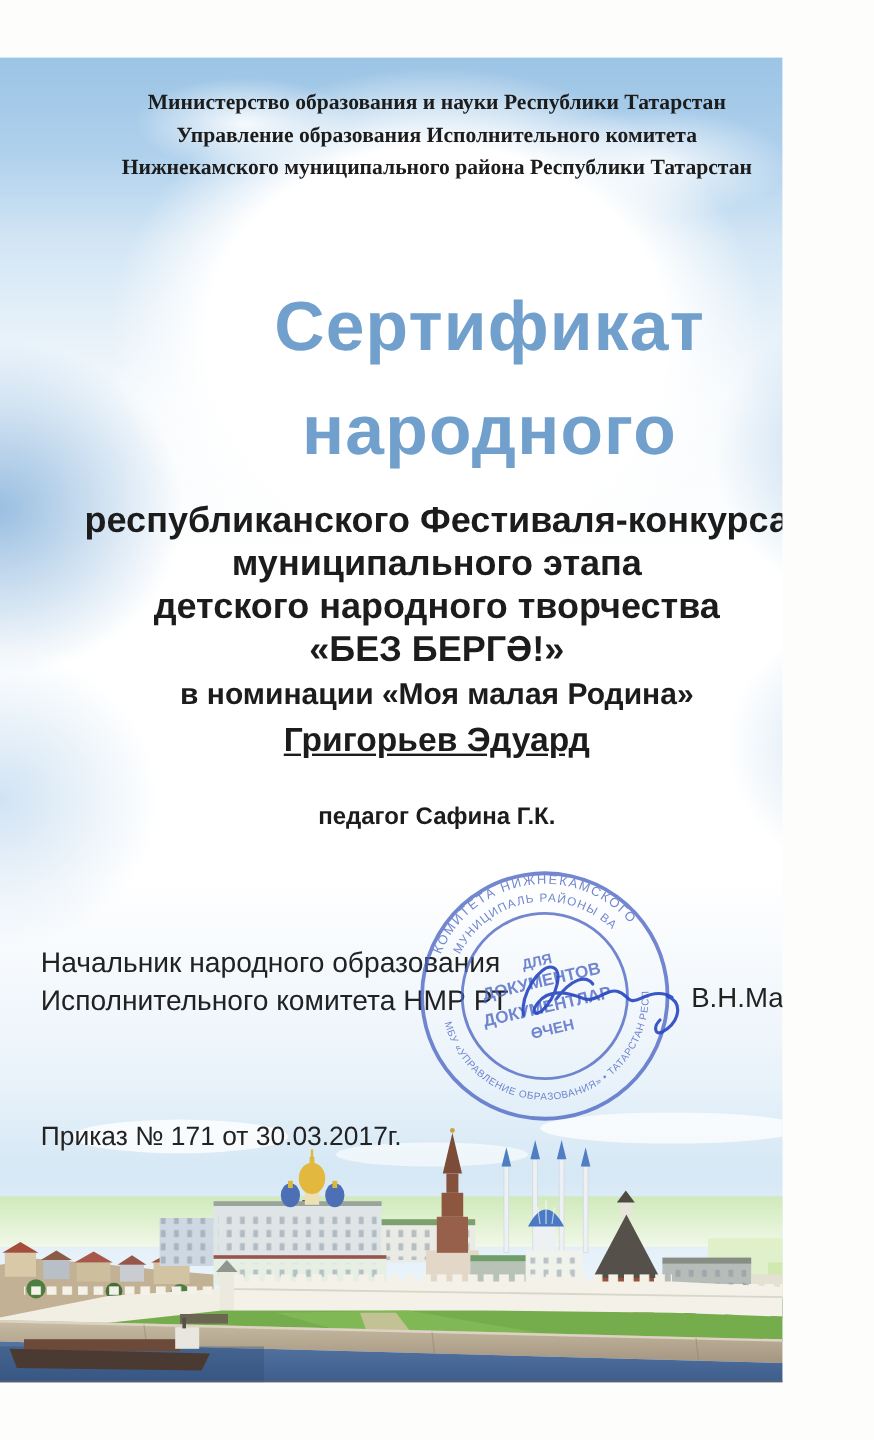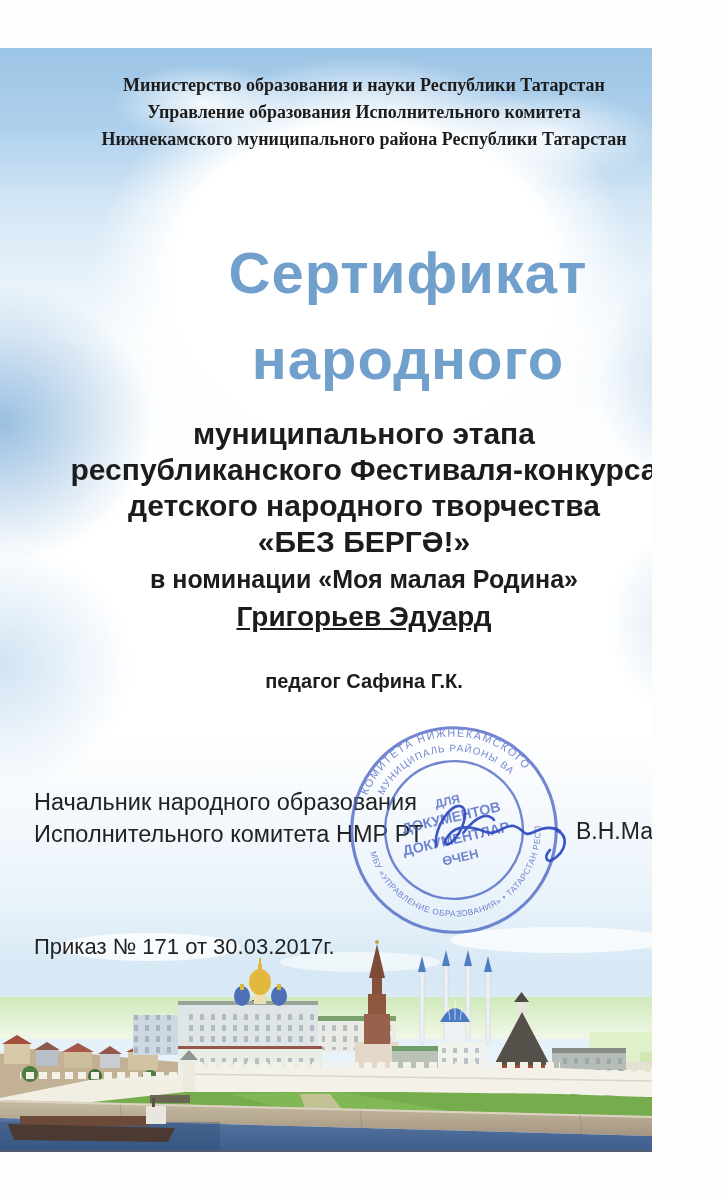--- a/index.html
+++ b/index.html
@@ -52,22 +52,22 @@
     <div>Управление образования Исполнительного комитета</div>
     <div>Нижнекамского муниципального района Республики Татарстан</div>
   </div>
 
   <div class="abs cert-title">
     <div>Сертификат</div>
     <div>народного</div>
   </div>
 
   <div class="abs body-block">
+    <div>республиканского Фестиваля-конкурса</div>
     <div>муниципального этапа</div>
-    <div>республиканского Фестиваля-конкурса</div>
     <div>детского народного творчества</div>
     <div>«БЕЗ БЕРГӘ!»</div>
   </div>
   <div class="abs nomination">в номинации «Моя малая Родина»</div>
 
   <div class="abs recipient-name">Григорьев Эдуард</div>
   <div class="abs recipient-teacher">педагог  Сафина Г.К.</div>
 
   <svg class="panorama" width="728" height="250" viewBox="0 0 728 250">
     <defs>

